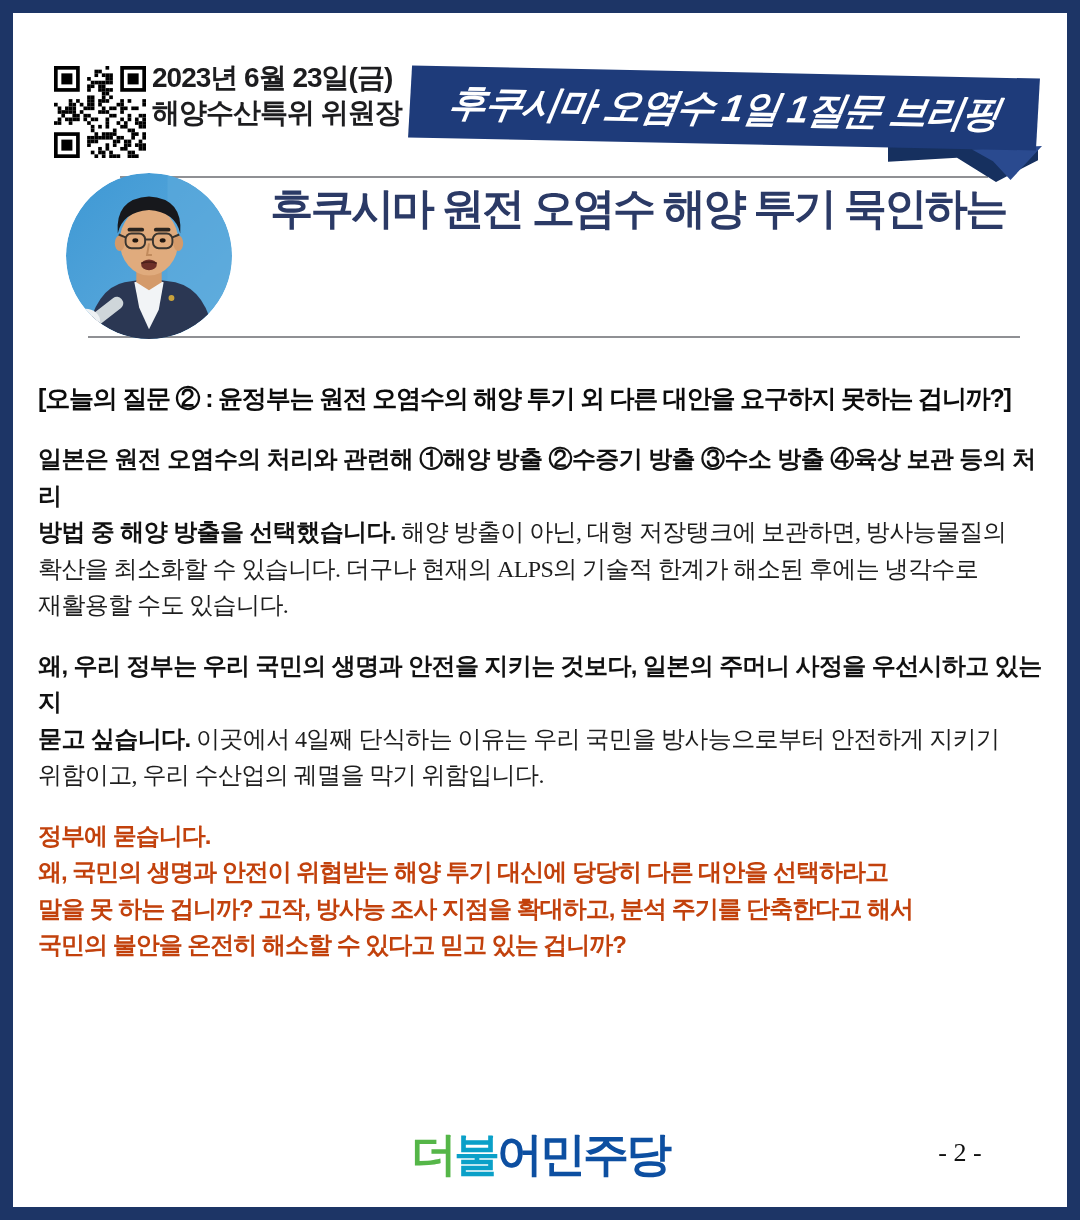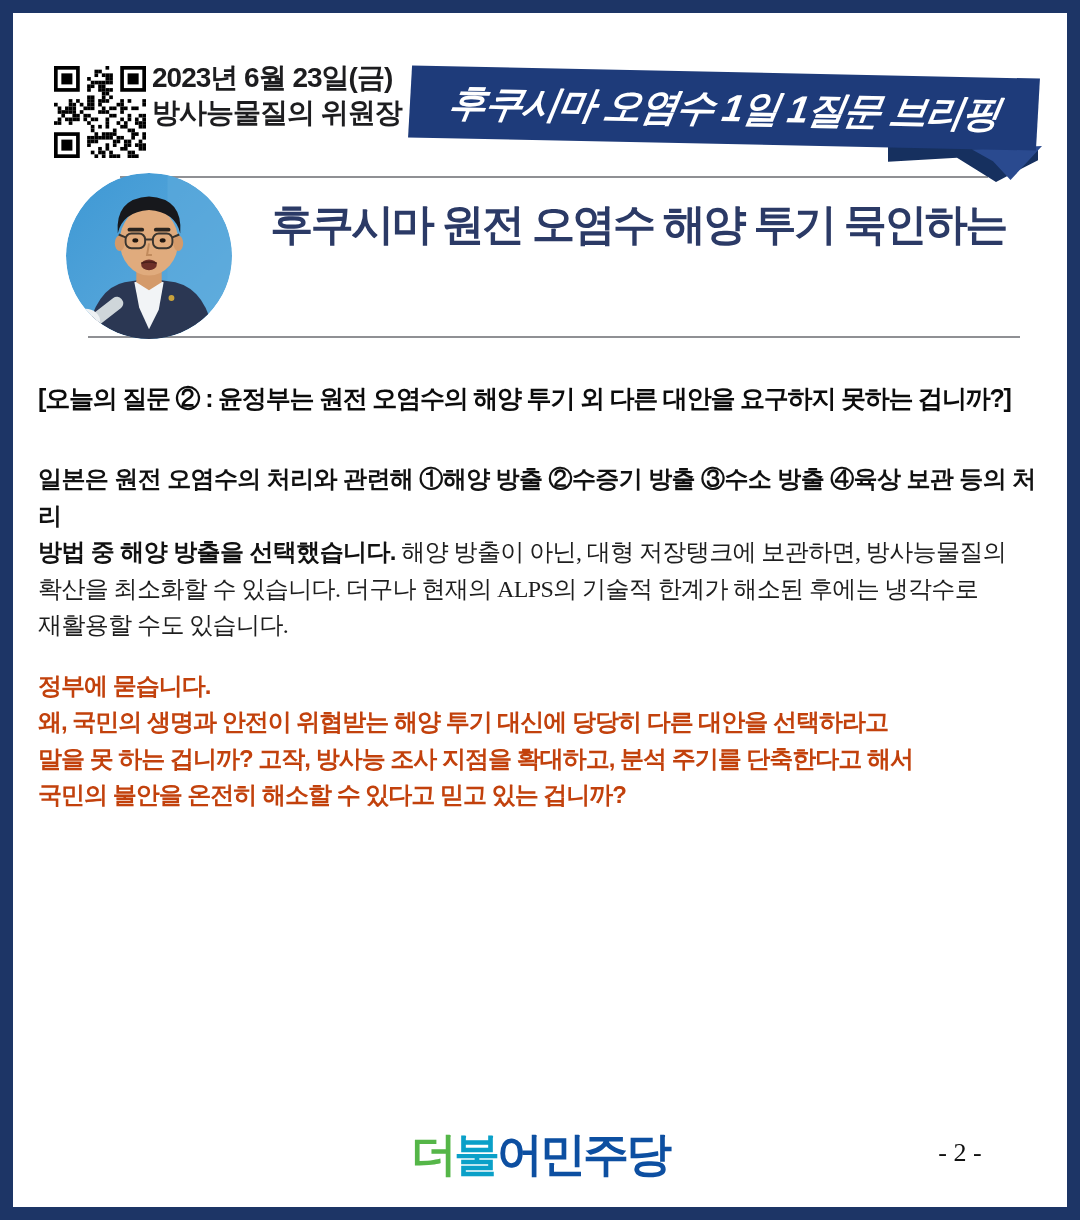--- a/index.html
+++ b/index.html
@@ -23,28 +23,28 @@
   .banner-tail2{position:absolute;right:4px;top:84px;width:70px;height:34px;background:#2a4a8f;
                clip-path:polygon(0 10%,100% 0,55% 100%,30% 45%);}
 
   
   .rule{position:absolute;height:0;border-top:2px solid #8f9094;}
   .rule-top{left:120px;top:176px;width:868px;}
   .rule-bottom{left:88px;top:336px;width:932px;}
   .photo{position:absolute;left:66px;top:173px;width:166px;height:166px;border-radius:50%;
          overflow:hidden;z-index:6;}
   .photo svg{width:100%;height:100%;display:block;}
-  .headline{position:absolute;left:240px;top:190px;width:796px;text-align:center;
+  .headline{position:absolute;left:240px;top:174px;width:796px;text-align:center;
             font-size:43px;line-height:69px;font-weight:800;color:#2b3a66;letter-spacing:-2.5px;
             white-space:nowrap;}
 
   
   .main{position:absolute;left:38px;top:382px;width:1006px;color:#1c1c1c;}
   .question{font-weight:800;color:#0c0c0c;font-size:25px;letter-spacing:-1.2px;
-            margin:0 0 46px 0;white-space:nowrap;}
+            margin:0 0 26px 0;white-space:nowrap;}
   p.body{font-family:"Liberation Serif",serif;font-size:24px;line-height:36.5px;
          letter-spacing:-0.6px;margin:0 0 24px 0;white-space:pre-line;color:#1e1e1e;}
   p.body b,.gothic{font-family:"Liberation Sans",sans-serif;font-weight:700;color:#111;}
   p.body.bold-para{font-family:"Liberation Sans",sans-serif;font-weight:700;color:#c2410c;
                    letter-spacing:-1px;}
 
   
   .logo{position:absolute;left:0;top:1124px;width:1080px;text-align:center;
         font-size:46px;font-weight:900;letter-spacing:-3px;}
   .logo .lg1{color:#55b648;}
@@ -243,21 +243,21 @@
         <rect x="76" y="4" width="20" height="20" fill="#fff"></rect>
         <rect x="80" y="8" width="12" height="12" fill="#000"></rect>
         <rect x="0" y="72" width="28" height="28" fill="#000"></rect>
         <rect x="4" y="76" width="20" height="20" fill="#fff"></rect>
         <rect x="8" y="80" width="12" height="12" fill="#000"></rect>
       </svg>
     </div>
 
   <div class="hdr-info">
     <div>2023년 6월 23일(금)</div>
-    <div>방사능물질의 위원장</div>
+    <div>해양수산특위 위원장</div>
   </div>
 
   <div class="banner">
     <div class="banner-tail"></div>
     <div class="banner-tail2"></div>
     <div class="banner-band">
       <span>후쿠시마 오염수 1일 1질문 브리핑</span>
     </div>
   </div>
 
@@ -314,20 +314,23 @@
 
   <div class="main">
     <p class="question">[오늘의 질문 ② : 윤정부는 원전 오염수의 해양 투기 외 다른 대안을 요구하지 못하는 겁니까?]</p>
 
     <p class="body"><b>일본은 원전 오염수의 처리와 관련해 ①해양 방출 ②수증기 방출 ③수소 방출 ④육상 보관 등의 처리
 방법 중 해양 방출을 선택했습니다.</b><span> 해양 방출이 아닌, 대형 저장탱크에 보관하면, 방사능물질의
 확산을 최소화할 수 있습니다. 더구나 현재의 ALPS의 기술적 한계가 해소된 후에는 냉각수로
 재활용할 수도 있습니다.</span></p>
 
 
+    <p class="body"><b>왜, 우리 정부는 우리 국민의 생명과 안전을 지키는 것보다, 일본의 주머니 사정을 우선시하고 있는지
+묻고 싶습니다.</b><span> 이곳에서 4일째 단식하는 이유는 우리 국민을 방사능으로부터 안전하게 지키기
+위함이고, 우리 수산업의 궤멸을 막기 위함입니다.</span></p>
 
     <p class="body bold-para">정부에 묻습니다.
 왜, 국민의 생명과 안전이 위협받는 해양 투기 대신에 당당히 다른 대안을 선택하라고
 말을 못 하는 겁니까? 고작, 방사능 조사 지점을 확대하고, 분석 주기를 단축한다고 해서
 국민의 불안을 온전히 해소할 수 있다고 믿고 있는 겁니까?</p>
   </div>
 
   <div class="logo">
     <span class="lg1">더</span><span class="lg2">불</span><span class="lg3">어민주당</span>
   </div>

